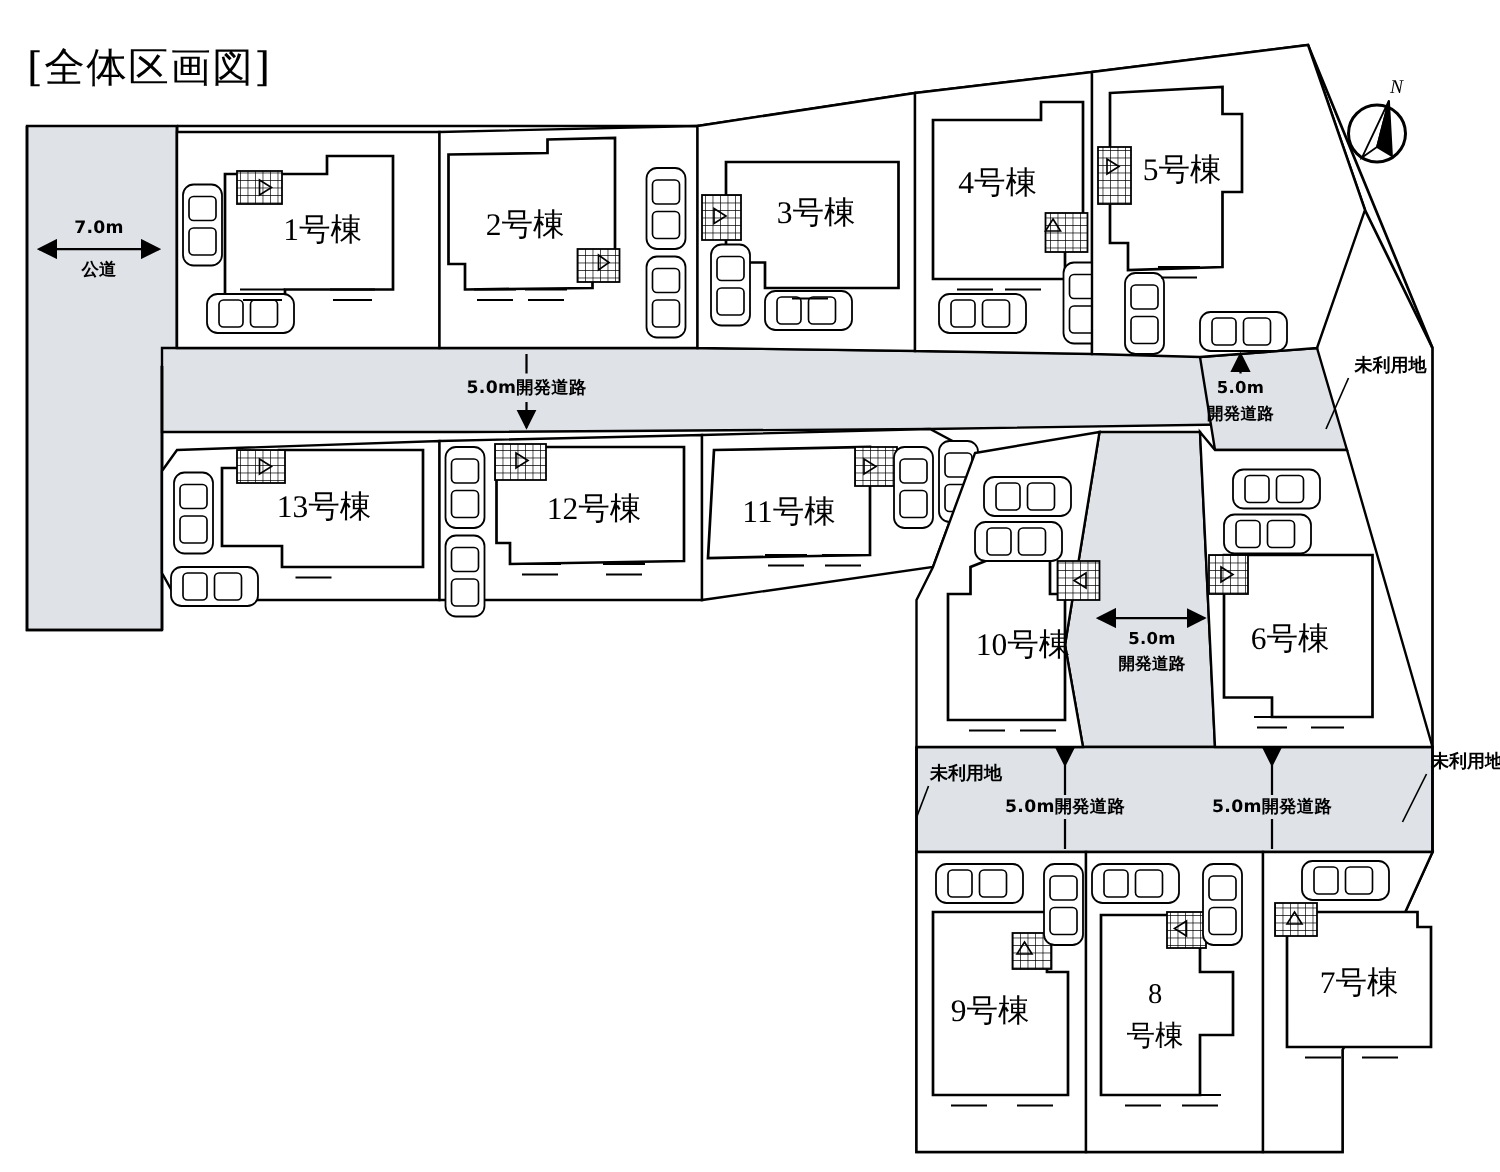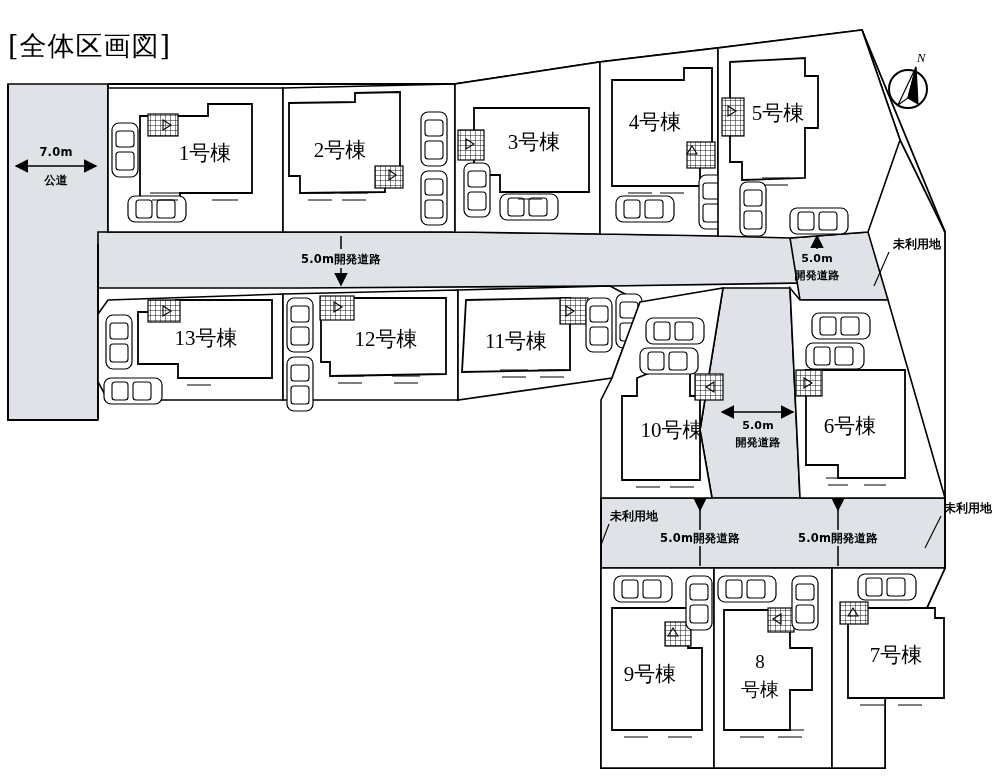--- a/index.html
+++ b/index.html
@@ -2,21 +2,21 @@
 <html><head>
 <meta charset="utf-8">
 <title>全体区画図</title>
 <style>
   html,body{margin:0;padding:0;background:#ffffff;}
   body{
     width:1000px;height:781px;position:relative;overflow:hidden;
     font-family:"Liberation Serif","DejaVu Serif",serif;
     color:#000;
   }
-  #map-root{position:absolute;left:0;top:0;width:913px;height:781px;}
+  #map-root{position:absolute;left:10px;top:0;width:913px;height:781px;}
   #page-title{
     position:absolute;left:8px;top:32px;
     font-size:27px;line-height:1;letter-spacing:1px;
     font-family:"DejaVu Serif","Liberation Serif",serif;
     white-space:nowrap;
   }
   svg#plan{position:absolute;left:0;top:0;width:1000px;height:781px;}
   .lot-label{
     font-family:"Liberation Serif","DejaVu Serif",serif;
     font-size:21px;fill:#000;text-anchor:middle;dominant-baseline:middle;

